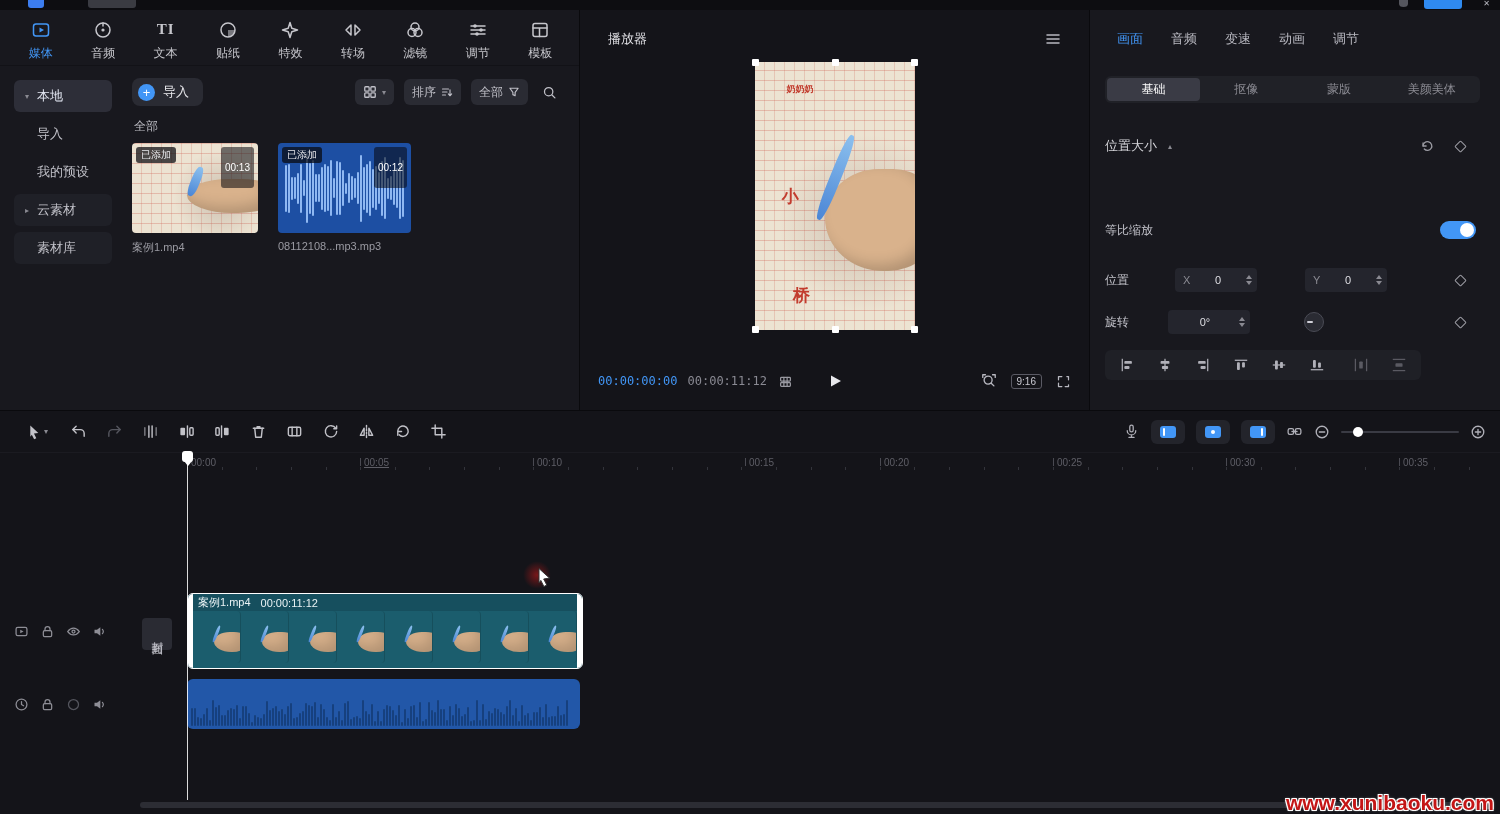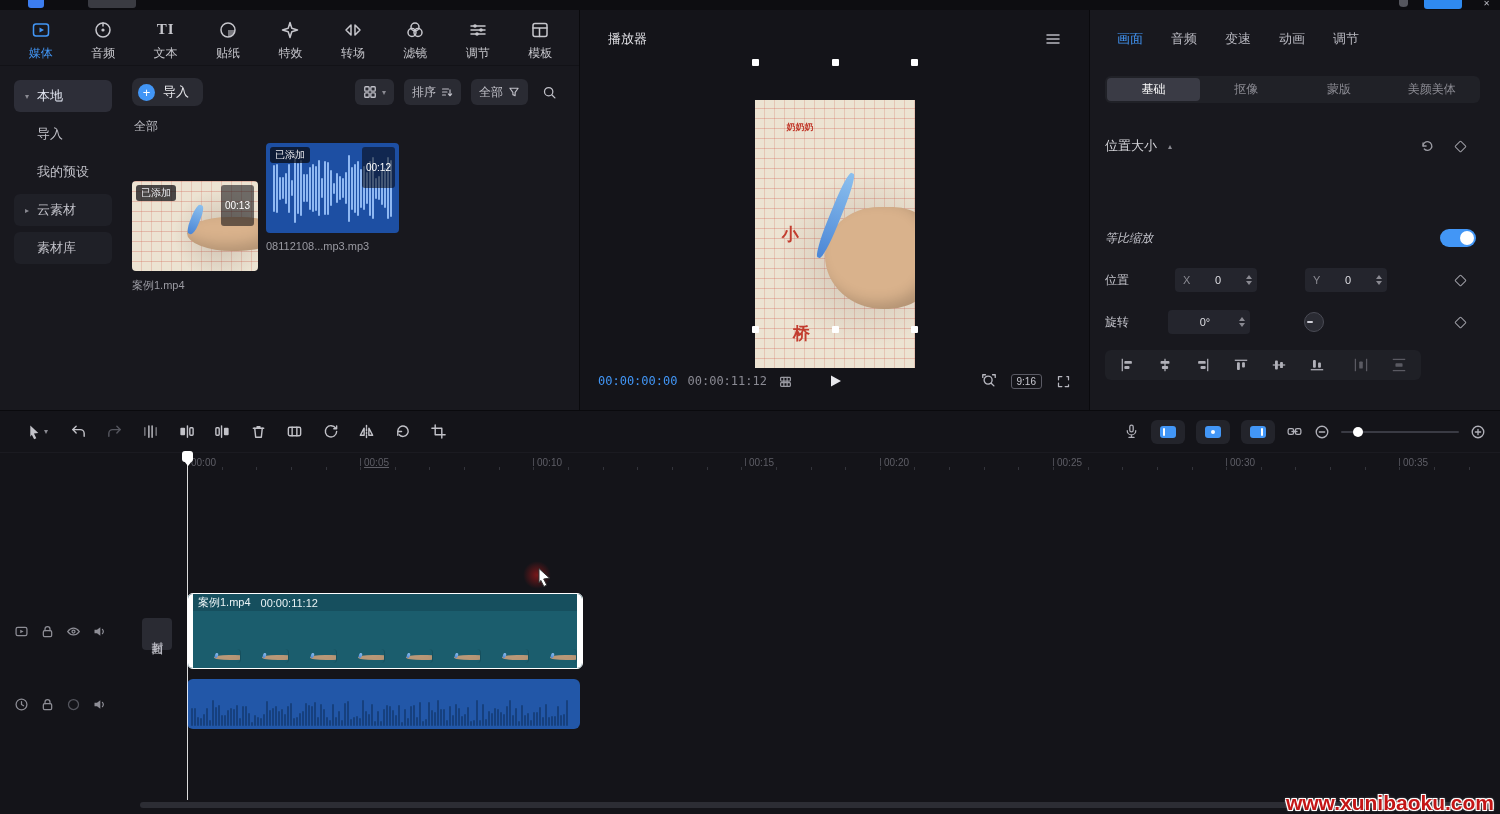--- a/index.html
+++ b/index.html
@@ -45,42 +45,42 @@
   .btn-import{display:flex;align-items:center;gap:8px;background:var(--chip);border:none;border-radius:8px;height:28px;
               padding:0 14px 0 6px;color:#e8e8ec;font-size:13px;font-family:inherit;}
   .plus-circle{width:17px;height:17px;border-radius:50%;background:var(--blue);color:#fff;display:flex;
                align-items:center;justify-content:center;font-size:13px;line-height:1;}
   .m-sp{flex:1;}
   .tbtn{display:flex;align-items:center;gap:5px;background:var(--chip);border:none;border-radius:6px;height:26px;
         padding:0 8px;color:#c0c0c8;font-size:12px;font-family:inherit;}
   .tbtn.bare{background:transparent;padding:0 4px;}
   .tiny-caret{font-size:8px;color:#8a8a92;}
   .section-label{margin:12px 0 8px 2px;font-size:12px;color:#bdbdc4;}
-  .m-items{display:flex;gap:8px;}
+  .m-items{display:flex;gap:20px;}
   .m-card{width:126px;}
   .m-card.audio{width:133px;}
   .thumb{position:relative;height:90px;border-radius:4px;overflow:hidden;background:#202028;}
   .badge{position:absolute;top:4px;left:4px;background:rgba(8,8,12,.72);color:#e8e8ec;font-size:10px;
          padding:1px 5px;border-radius:3px;z-index:3;}
   .dur{position:absolute;top:4px;right:4px;background:rgba(8,8,12,.55);color:#fff;font-size:10px;
        padding:15px 4px;border-radius:3px;z-index:3;}
   .m-name{margin-top:7px;font-size:11px;color:var(--dim);white-space:nowrap;overflow:hidden;text-overflow:ellipsis;}
   .audio-thumb{background:#1d4fa3;display:flex;align-items:center;justify-content:center;}
   .wave{display:flex;align-items:center;gap:1px;height:76px;}
   .wave i{width:2px;background:#8fb8f2;border-radius:1px;flex:none;}
   .wave.dk{align-items:flex-end;height:28px;}
   .wave.dk i{background:var(--aud-d);}
 
   
   .paper{position:relative;overflow:hidden;
     background:
       radial-gradient(circle at 70% 60%, rgba(60,30,20,.18), transparent 45%),
       repeating-linear-gradient(0deg, transparent 0 9px, rgba(205,90,75,.30) 9px 10px),
       repeating-linear-gradient(90deg, transparent 0 9px, rgba(205,90,75,.22) 9px 10px),
-      #ece3d2; margin-top: 38px;}
+      #ece3d2;}
   .paper::before{content:"";position:absolute;width:70%;height:38%;right:-14%;top:40%;
       background:#d9b28c;border-radius:55% 45% 50% 60%;box-shadow:inset -8px -6px 14px rgba(0,0,0,.18);z-index:2;}
   .paper::after{content:"";position:absolute;width:7%;height:34%;left:47%;top:26%;
       background:linear-gradient(#8cc0ee,#4b86d6);border-radius:40%;transform:rotate(22deg);z-index:3;}
   .paper .pch{position:absolute;color:#c23c2e;z-index:1;font-weight:bold;}
 
   
   .player-panel{width:510px;background:var(--panel2);position:relative;border-right:1px solid var(--line);}
   .p-header{display:flex;justify-content:space-between;align-items:center;padding:20px 28px 0 28px;
             font-size:13px;color:#e0e0e4;}
@@ -496,21 +496,21 @@
         <button class="icon-abs" style="left:330px;">
           <svg class="st" width="14" height="14" viewBox="0 0 16 16">
               <path d="M3.5 8a5 5 0 1 1 1.4 3.5"></path>
               <path d="M3.5 4.5V8H7"></path>
             </svg>
         </button>
         <button class="diamond"></button>
       </div>
 
 
-      <div class="pr-row" style="top:214px;font-style:italic;">
+      <div class="pr-row" style="top:206px;">
         <span class="pr-label">等比缩放</span>
         <button class="toggle"></button>
       </div>
 
       <div class="pr-row" style="top:256px;">
         <span class="pr-label">位置</span>
         <span class="numbox" style="left:85px;width:82px;">
           <span class="nlab">X</span>
           <span class="nval">0</span>
           <span class="steppers">

